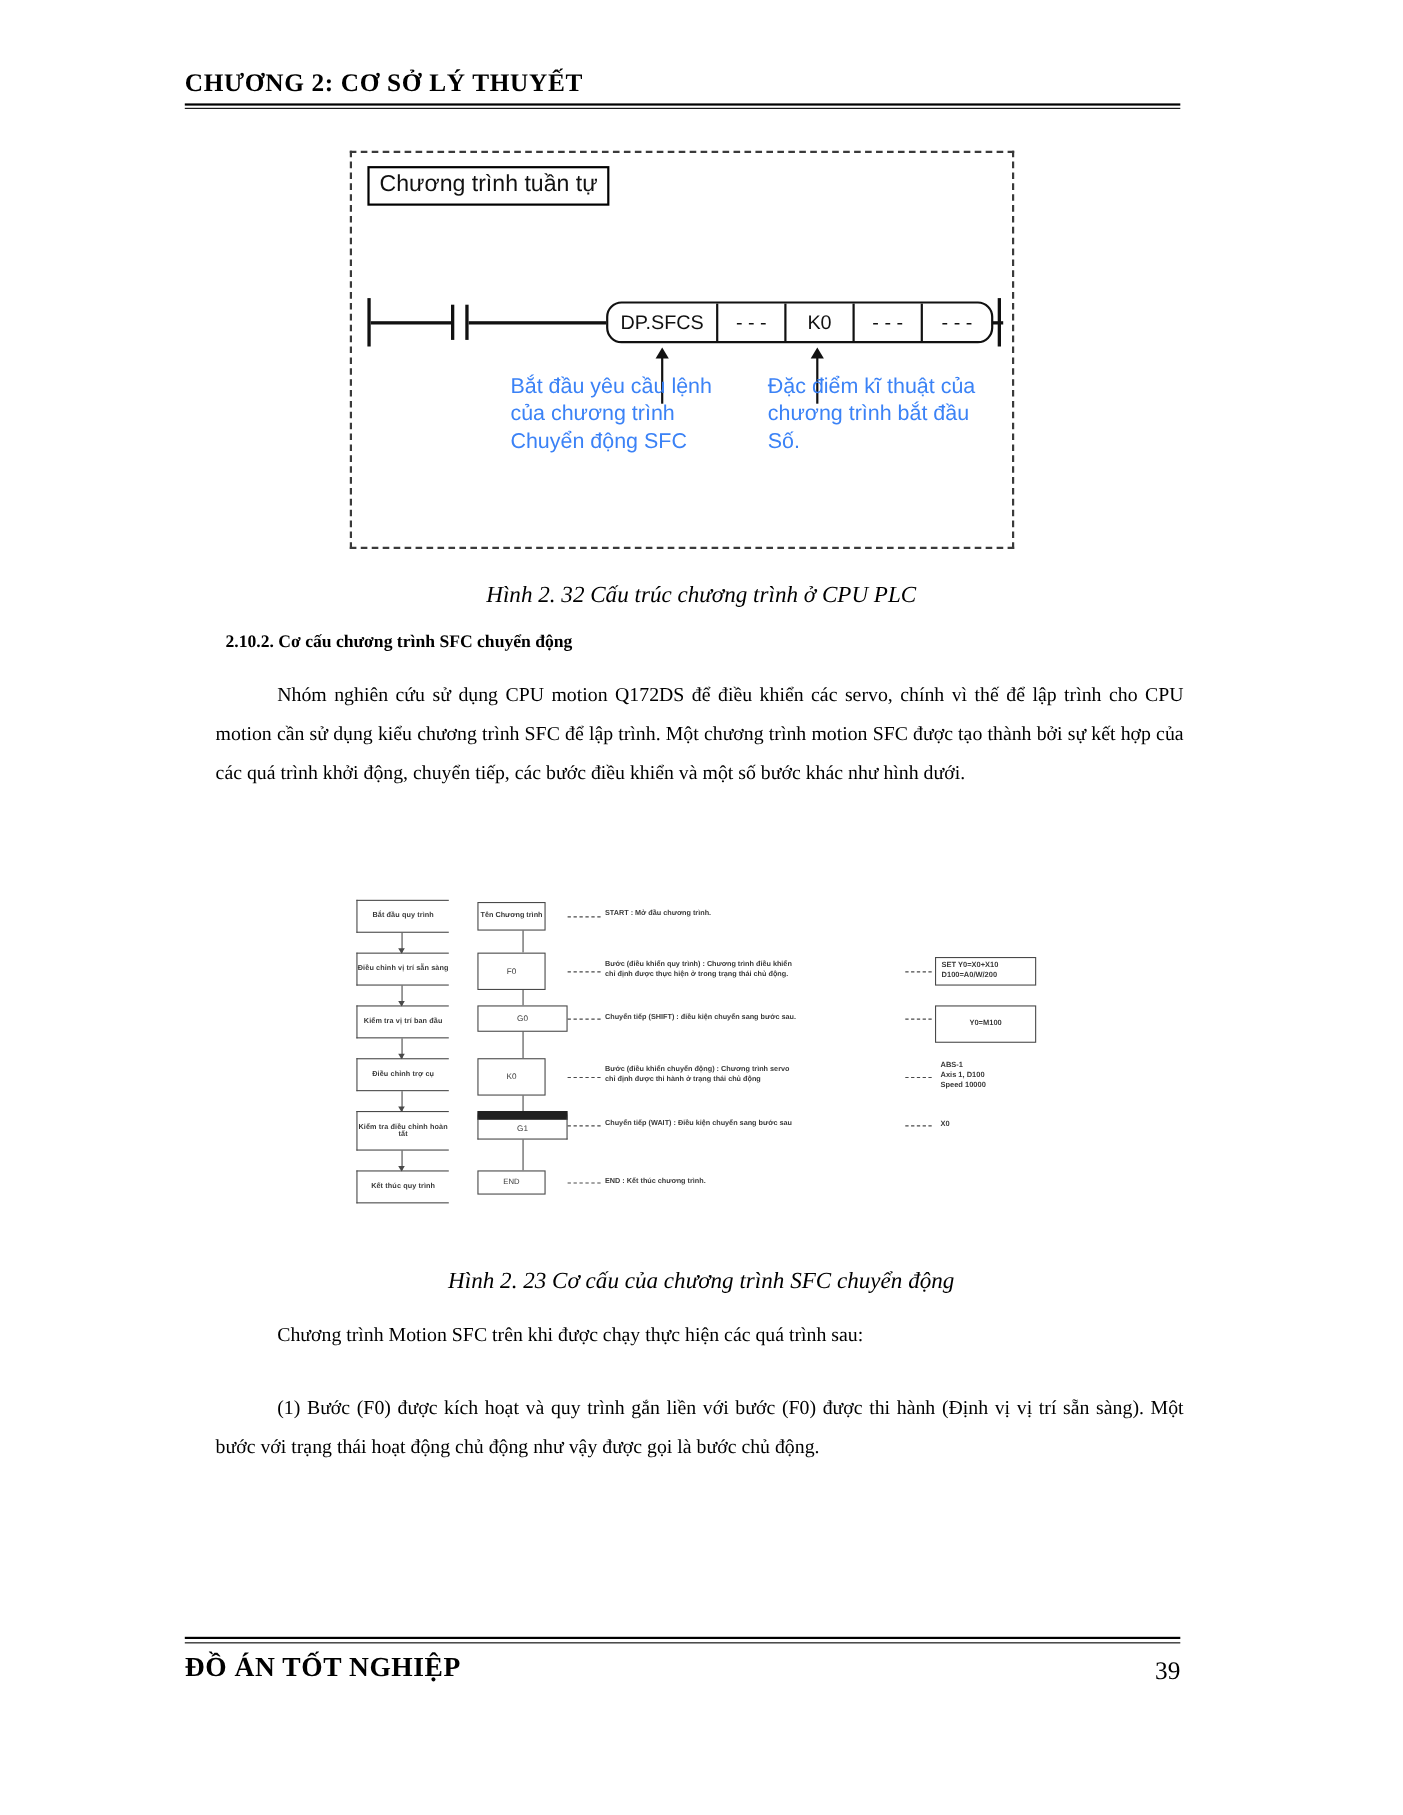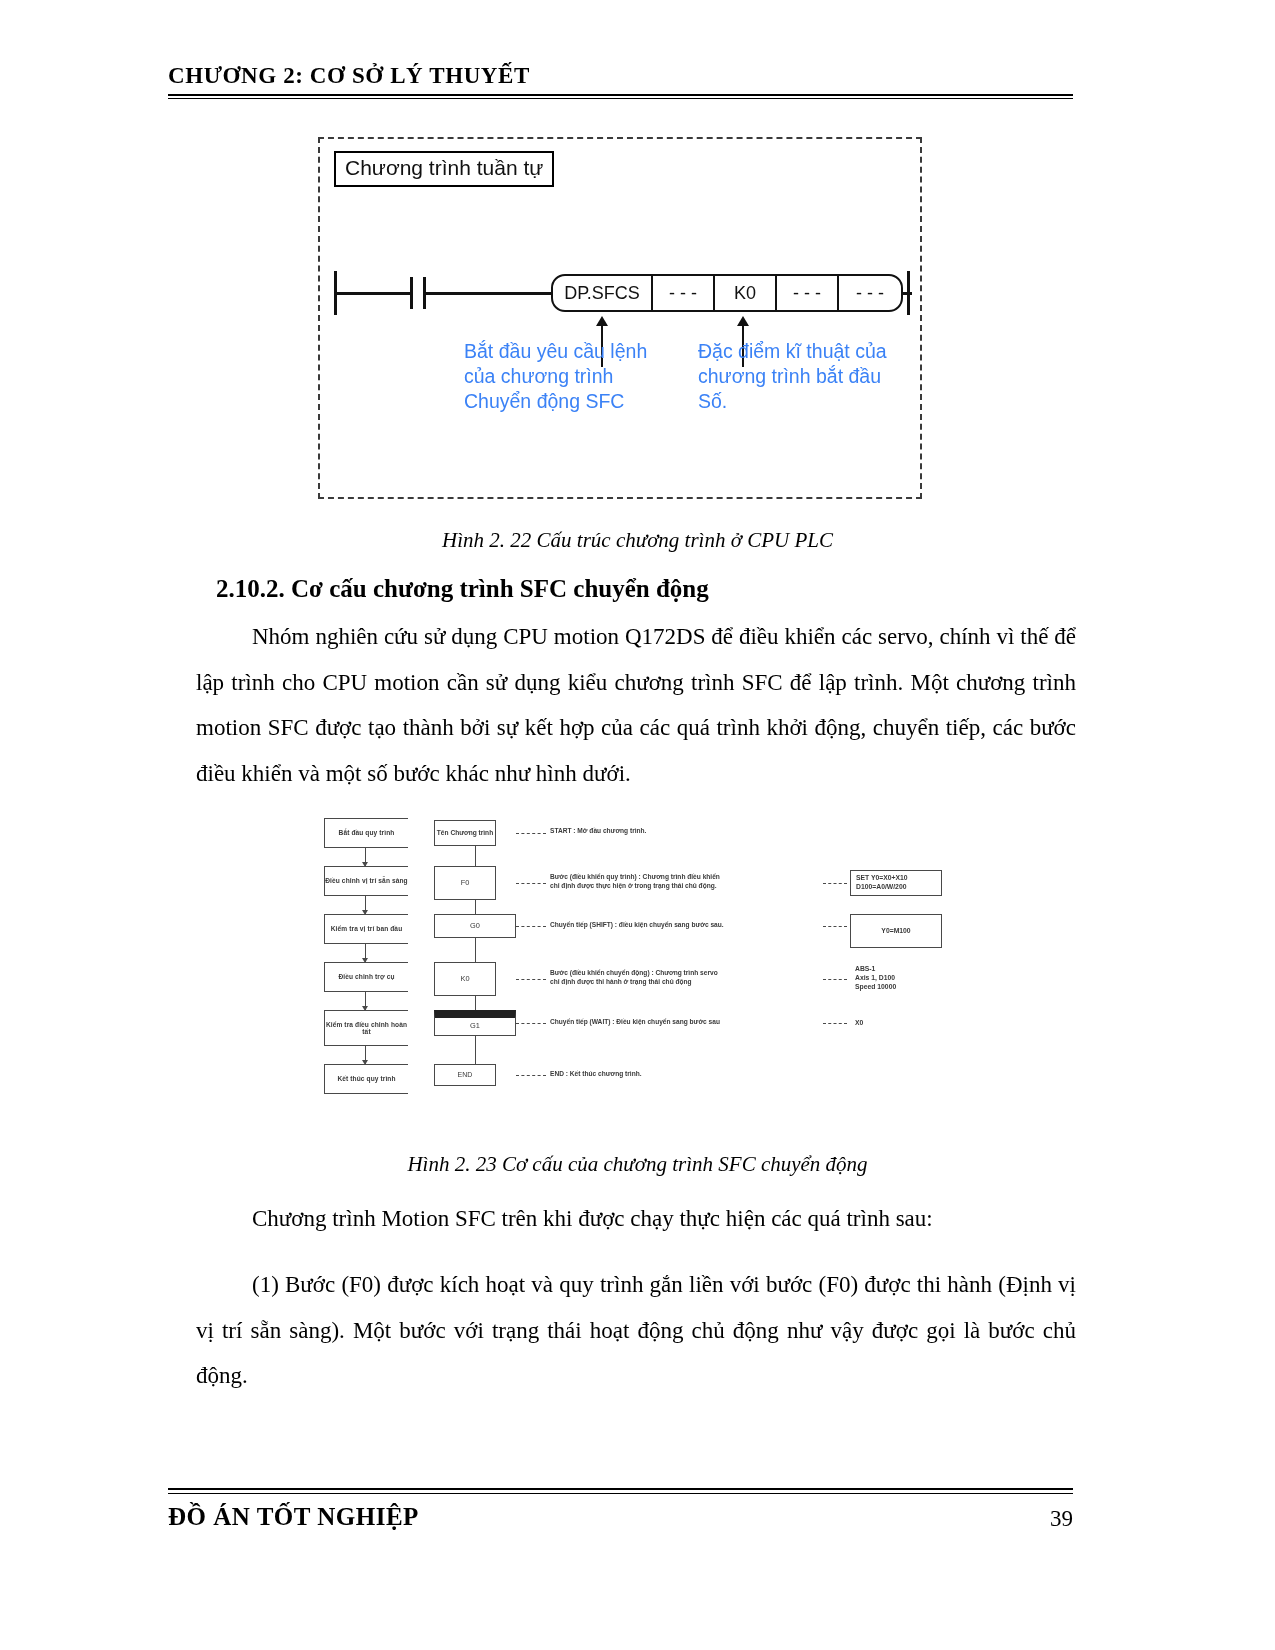--- a/index.html
+++ b/index.html
@@ -183,30 +183,29 @@
     text-align: center;
     font-style: italic;
     font-size: 21px;
     font-family: "Liberation Serif", "DejaVu Serif", serif;
   }
 
   
   .heading {
     position: absolute;
     left: 205px;
-    font-size: 25px;
+    font-size: 16px;
     font-weight: bold;
     font-family: "Liberation Serif", "DejaVu Serif", serif;
-    margin-left: 11px;
   }
   .para {
     position: absolute;
     left: 196px;
     width: 880px;
-    font-size: 23px;
+    font-size: 18px;
     line-height: 1.98;
     text-align: justify;
     text-justify: inter-word;
     font-family: "Liberation Serif", "DejaVu Serif", serif;
   }
   .para.indent { text-indent: 56px; }
 
   
   .fig23 {
     position: absolute;
@@ -380,21 +379,21 @@
 
     <div class="callout" style="left:144px; top:200px; width:220px;">Bắt đầu yêu cầu lệnh
 của chương trình
 Chuyển động SFC</div>
 
     <div class="callout" style="left:378px; top:200px; width:240px;">Đặc điểm kĩ thuật của
 chương trình bắt đầu
 Số.</div>
   </div>
 
-  <div class="caption" style="top:528px;">Hình 2. 22 Cấu trúc chương trình ở CPU PLC</div>
+  <div class="caption" style="top:528px;">Hình 2. 32 Cấu trúc chương trình ở CPU PLC</div>
 
   <div class="heading" style="top:575px;">2.10.2. Cơ cấu chương trình SFC chuyển động</div>
 
   <div class="para indent" style="top:614px;">Nhóm nghiên cứu sử dụng CPU motion Q172DS để điều khiển các servo, chính vì thế để lập trình cho CPU motion cần sử dụng kiểu chương trình SFC để lập trình. Một chương trình motion SFC được tạo thành bởi sự kết hợp của các quá trình khởi động, chuyển tiếp, các bước điều khiển và một số bước khác như hình dưới.</div>
 
   <div class="fig23">
 
     <div class="f23-box proc" style="top:6px;">Bắt đầu
 quy trình</div>
     <div class="f23-box proc" style="top:54px;">Điều chỉnh

